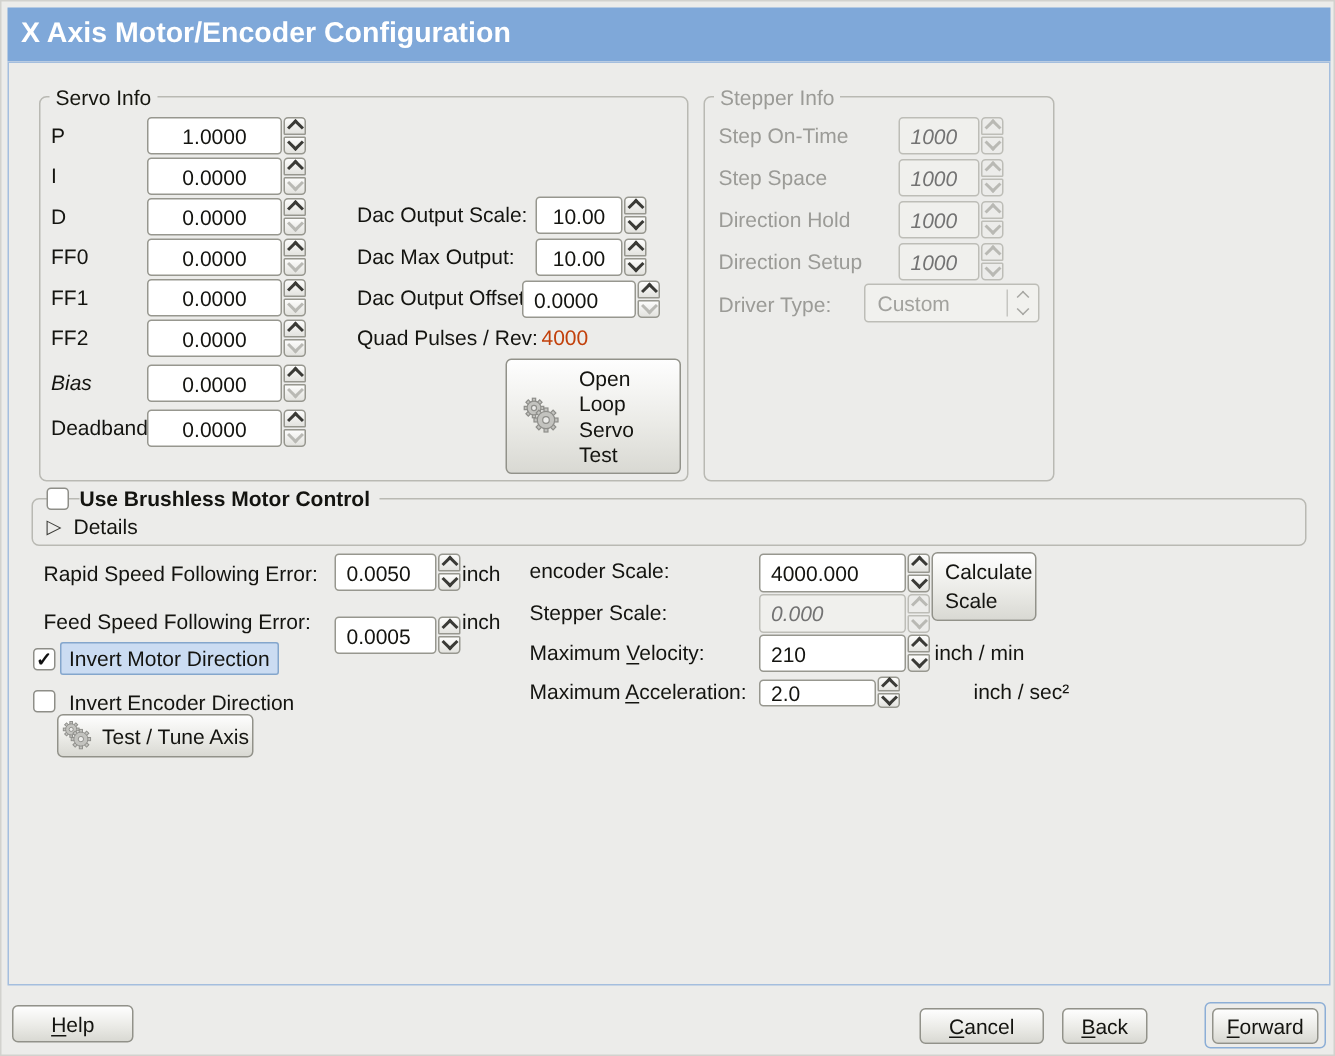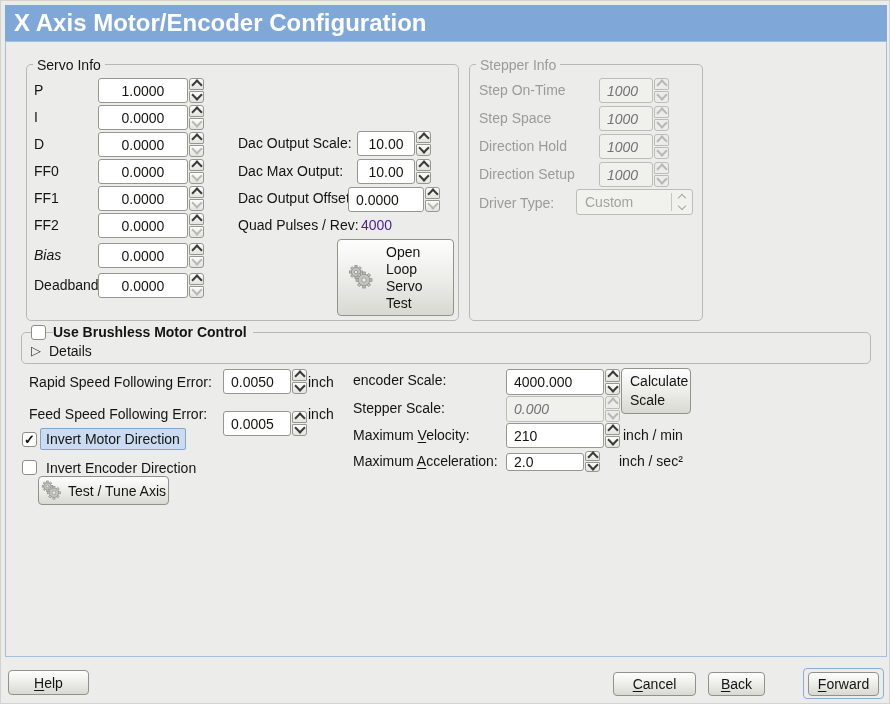--- a/index.html
+++ b/index.html
@@ -6,21 +6,21 @@
     --accent:#7fa8d9;
     --hl-bg:#cbdcf2;
     --hl-border:#84a6cc;
     --ring:#8caed6;
   }
   html,body{margin:0;padding:0;background:#d8d8d4;}
   body{font-family:"Liberation Sans", sans-serif;}
   #app{position:relative;width:890px;height:704px;background:#ececea;border:1px solid #d2d2ce;
        box-sizing:border-box;overflow:hidden;}
   .titlebar{position:absolute;left:4px;top:4px;width:882px;height:36px;background:var(--accent);
-       color:#ffffff;font-size:24px;font-weight:bold;line-height:36px;padding-left:9px;box-sizing:border-box;}
+       color:#ffffff;font-size:19px;font-weight:bold;line-height:36px;padding-left:9px;box-sizing:border-box;}
   .content-border{position:absolute;left:4px;top:40px;width:882px;height:616px;border:1px solid #a4bede;
        box-sizing:border-box;background:#ececea;}
   .frame{position:absolute;border:1px solid #b9b9b3;border-radius:5px;}
   .legend{position:absolute;background:#ececea;padding:0 4px;font-size:14px;color:#16160f;white-space:nowrap;}
   .legend.dis{color:#9b9b97;}
   .lbl{position:absolute;font-size:14px;color:#141410;white-space:nowrap;}
   .lbl.dis{color:#9b9b97;}
   .mn{text-decoration:underline;text-underline-offset:2px;}
   .spinbox{position:absolute;display:flex;height:25px;box-sizing:border-box;}
   .entry{flex:1;background:#ffffff;border:1px solid #97978f;border-radius:3px;font-size:14px;color:#141410;
@@ -36,21 +36,21 @@
   .chev.down{transform:translateY(-2px) rotate(-135deg);}
   .chev.dim{border-color:#b9b9b4;}
   .spinbox.disabled .entry{background:#f0f0ed;color:#737373;border-color:#bdbdb7;font-style:italic;}
   .spinbox.disabled .spin{background:#ececea;border-color:#bdbdb7;}
   .btn{position:absolute;border:1px solid #92928a;border-radius:4px;color:#141410;font-size:14px;
        background:linear-gradient(180deg,#fefefe,#ebebe7 55%,#d9d9d3);
        display:flex;align-items:center;justify-content:center;box-sizing:border-box;cursor:default;}
   .cb{position:absolute;width:15px;height:15px;background:#ffffff;border:1px solid #8e8e88;border-radius:3px;
        box-sizing:border-box;display:flex;align-items:center;justify-content:center;
        font-size:13px;font-weight:bold;color:#101010;line-height:1;}
-  .static-val{position:absolute;font-size:14px;color:#4c1d95;}
+  .static-val{position:absolute;font-size:14px;color:#c2410c;}
   .hl{position:absolute;background:var(--hl-bg);border:1px solid var(--hl-border);border-radius:2px;
        box-sizing:border-box;display:flex;align-items:center;padding:0 5px;font-size:14px;color:#141410;white-space:nowrap;}
   .tri{position:absolute;font-size:13px;color:#3c3c38;}
   .combo{position:absolute;border:1px solid #bdbdb7;border-radius:3px;background:#f1f1ee;color:#a2a29e;
        font-size:14px;display:flex;align-items:center;box-sizing:border-box;}
   .combo .ctext{flex:1;padding:0 8px;}
   .combo .cdiv{width:1px;align-self:stretch;background:#c6c6c1;margin:3px 0;}
   .combo .cchevs{width:20px;display:flex;flex-direction:column;align-items:center;justify-content:center;gap:2px;}
   .cchev{display:block;width:5px;height:5px;border:0 solid #a6a6a2;border-left-width:1.5px;border-top-width:1.5px;}
   .cchev.up{transform:rotate(45deg);}
@@ -391,21 +391,21 @@
     <div class="entry">2.0</div>
     <div class="spins">
         <div class="spin">
           <i class="chev up"></i>
         </div>
         <div class="spin">
           <i class="chev down"></i>
         </div>
       </div>
   </div>
-  <span class="lbl" style="left:618px;top:452px;">inch / sec²</span>
+  <span class="lbl" style="left:648px;top:452px;">inch / sec²</span>
 
   <div class="cb" style="left:21px;top:431px;">
       <span>✓</span>
     </div>
   <div class="hl" style="left:39px;top:427px;height:22px;">Invert Motor Direction</div>
 
   <div class="cb" style="left:21px;top:459px;"></div>
   <span class="lbl" style="left:45px;top:459px;">Invert Encoder Direction</span>
 
   <div class="btn" style="left:37px;top:475px;width:131px;height:29px;gap:6px;">

